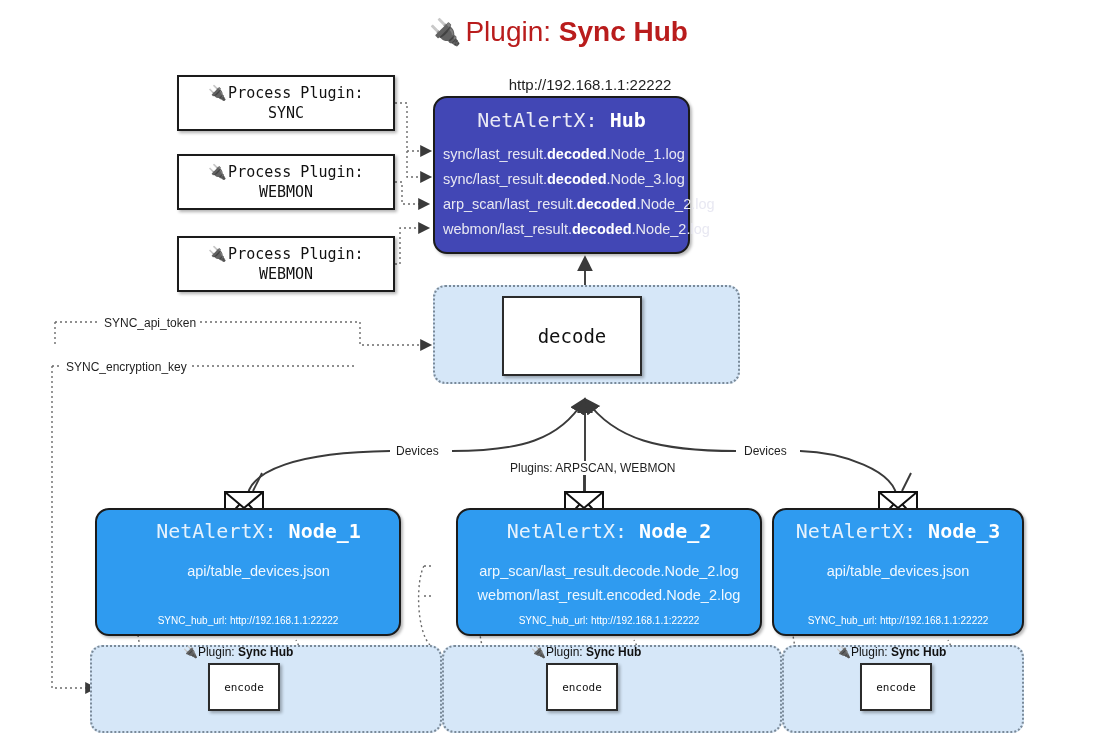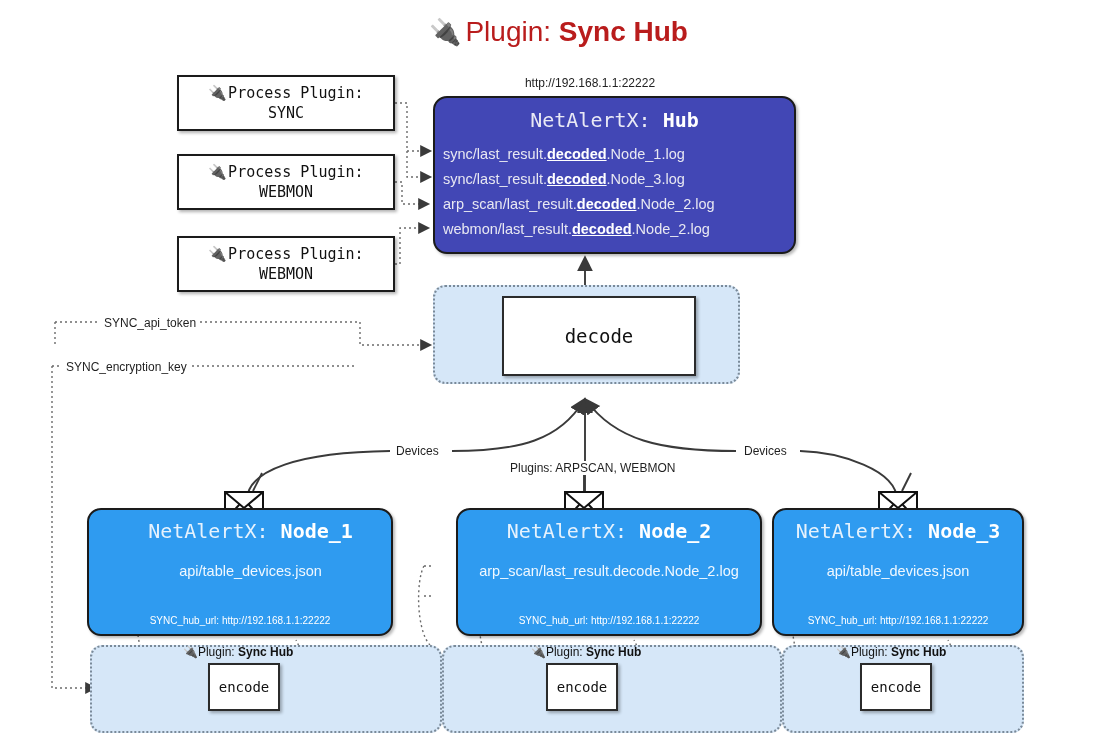--- a/index.html
+++ b/index.html
@@ -22,43 +22,43 @@
     font-size: 28px; color: #b91c1c;
     white-space: nowrap;
   }
   #title .plug { font-size: 26px; margin-right: 4px; }
   #title b { font-weight: bold; }
   #title .lite { font-weight: normal; }
 
   
   #hub-url {
     left: 455px; top: 76px; width: 270px;
-    text-align: center; font-size: 12px; color: #222;
+    text-align: center; font-size: 15px; color: #222;
   }
 
   
   #hub {
-    left: 433px; top: 96px; width: 363px; height: 158px;
+    left: 433px; top: 96px; width: 257px; height: 158px;
     background: #4247b5; border: 2px solid #1b1b1b;
     border-radius: 14px;
     box-shadow: 2px 2px 3px rgba(0,0,0,0.28);
     color: #ffffff;
     padding-top: 10px;
   }
   #hub .hub-title {
     text-align: center; font-family: "DejaVu Sans Mono", monospace;
     font-size: 20px; color: #e9e9f5; letter-spacing: 0px;
   }
   #hub .hub-title b { color: #ffffff; font-weight: bold; }
   #hub .loglines { margin-top: 10px; }
   #hub .logline {
     font-size: 14.5px; color: #e8e8f2; line-height: 25px;
     padding-left: 8px; white-space: nowrap;
   }
-  #hub .logline b { color: #ffffff; font-weight: bold; text-decoration: underline; }
+  #hub .logline b { color: #ffffff; font-weight: bold; }
 
   
   .proc {
     width: 218px; height: 56px;
     background: #ffffff; border: 2px solid #1b1b1b;
     box-shadow: 2px 2px 3px rgba(0,0,0,0.3);
     font-family: "DejaVu Sans Mono", monospace;
     font-size: 15px; color: #111;
     display: flex; flex-direction: column;
     align-items: center; justify-content: center;
@@ -71,21 +71,21 @@
   #proc2 { left: 177px; top: 154px; }
   #proc3 { left: 177px; top: 236px; }
 
   
   #decode-zone {
     left: 433px; top: 285px; width: 307px; height: 99px;
     background: #d6e7f8; border: 2px dotted #7a8a99;
     border-radius: 12px;
   }
   #decode-box {
-    left: 502px; top: 296px; width: 194px; height: 80px;
+    left: 502px; top: 296px; width: 140px; height: 80px;
     background: #ffffff; border: 2px solid #2b2b2b;
     box-shadow: 2px 2px 3px rgba(0,0,0,0.3);
     display: flex; align-items: center; justify-content: center;
     font-family: "DejaVu Sans Mono", monospace; font-size: 19px; color: #111;
   }
 
   
   .elabel {
     position: absolute; font-size: 12px; color: #1f1f1f;
     background: #ffffff; padding: 0 4px; white-space: nowrap;
@@ -111,21 +111,21 @@
   }
   .nodebox .n-title b { color: #ffffff; font-weight: bold; }
   .nodebox .n-lines { margin-top: 16px; text-align: center; }
   .nodebox .n-line {
     font-size: 14.5px; color: #f0f8ff; line-height: 24px; white-space: nowrap;
   }
   .nodebox .n-url {
     position: absolute; left: 0; bottom: 8px; width: 100%;
     text-align: center; font-size: 10px; color: #ffffff; white-space: nowrap;
   }
-  #node1 { left: 87px;  top: 508px; padding-left: 21px; }
+  #node1 { left: 95px;  top: 508px; padding-left: 21px; }
   #node2 { left: 456px; top: 508px; }
   #node3 { left: 772px; top: 508px; width: 252px; }
 
   
   .env { width: 40px; height: 30px; }
   #env1 { left: 224px; top: 491px; }
   #env2 { left: 564px; top: 491px; }
   #env3 { left: 878px; top: 491px; }
 
   
@@ -142,21 +142,21 @@
   }
   .enclabel b { font-weight: bold; }
   #enc-lbl1 { left: 183px; top: 645px; }
   #enc-lbl2 { left: 531px; top: 645px; }
   #enc-lbl3 { left: 836px; top: 645px; }
 
   .encbox {
     width: 72px; height: 48px; background: #ffffff;
     border: 2px solid #2b2b2b; box-shadow: 2px 2px 3px rgba(0,0,0,0.3);
     display: flex; align-items: center; justify-content: center;
-    font-family: "DejaVu Sans Mono", monospace; font-size: 14px; color: #111;
+    font-family: "DejaVu Sans Mono", monospace; font-size: 11px; color: #111;
   }
   #encbox1 { left: 208px; top: 663px; }
   #encbox2 { left: 546px; top: 663px; }
   #encbox3 { left: 860px; top: 663px; }
 </style>
 </head>
 <body>
 
 <div id="stage">
 
@@ -294,20 +294,21 @@
     </div>
     <div class="n-url">SYNC_hub_url: http://192.168.1.1:22222</div>
   </div>
 
   <div class="node nodebox" id="node2">
     <div class="n-title">
       <span>NetAlertX: </span><b>Node_2</b>
     </div>
     <div class="n-lines">
       <div class="n-line">arp_scan/last_result.decode.Node_2.log</div>
+      <div class="n-line">webmon/last_result.encoded.Node_2.log</div>
     </div>
     <div class="n-url">SYNC_hub_url: http://192.168.1.1:22222</div>
   </div>
 
   <div class="node nodebox" id="node3">
     <div class="n-title">
       <span>NetAlertX: </span><b>Node_3</b>
     </div>
     <div class="n-lines">
       <div class="n-line">api/table_devices.json</div>

